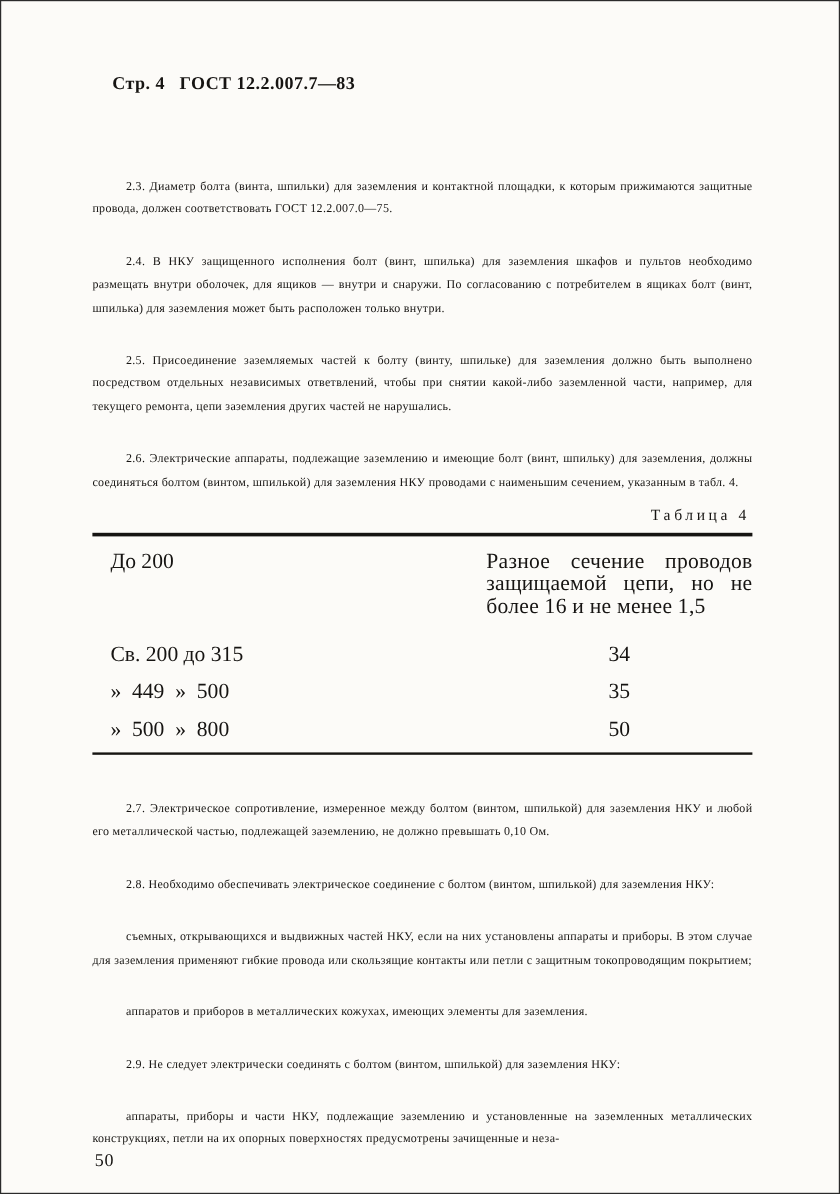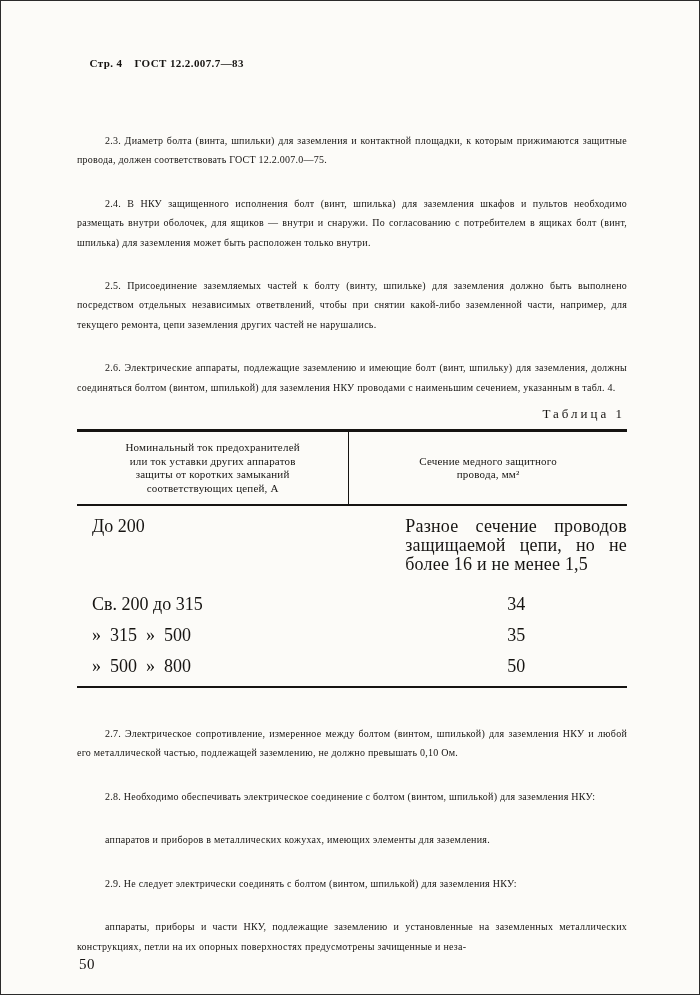--- a/index.html
+++ b/index.html
@@ -14,21 +14,21 @@
     height: 995px;
     background: #fcfbf8;
     border: 1px solid #2b2b2b;
     padding: 44px 72px 42px 76px;
     display: flex;
     flex-direction: column;
     overflow: hidden;
   }
   .doc-header {
     font-weight: bold;
-    font-size: 11px;
+    font-size: 15px;
     letter-spacing: 0.4px;
     margin-bottom: 26px;
     white-space: pre;
   }
   .doc-header .page-label { margin-right: 12px; }
   .body-text p {
     font-size: 10px;
     line-height: 19.4px;
     text-align: justify;
     text-indent: 28px;
@@ -110,55 +110,48 @@
     <span class="page-label">Стр. 4</span><span>ГОСТ 12.2.007.7—83</span>
   </div>
 
   <div class="body-text">
     <p>2.3. Диаметр болта (винта, шпильки) для заземления и контактной площадки, к которым прижимаются защитные провода, должен соответствовать ГОСТ 12.2.007.0—75.</p>
     <p>2.4. В НКУ защищенного исполнения болт (винт, шпилька) для заземления шкафов и пультов необходимо размещать внутри оболочек, для ящиков — внутри и снаружи. По согласованию с потребителем в ящиках болт (винт, шпилька) для заземления может быть расположен только внутри.</p>
     <p>2.5. Присоединение заземляемых частей к болту (винту, шпильке) для заземления должно быть выполнено посредством отдельных независимых ответвлений, чтобы при снятии какой-либо заземленной части, например, для текущего ремонта, цепи заземления других частей не нарушались.</p>
     <p>2.6. Электрические аппараты, подлежащие заземлению и имеющие болт (винт, шпильку) для заземления, должны соединяться болтом (винтом, шпилькой) для заземления НКУ проводами с наименьшим сечением, указанным в табл. 4.</p>
   </div>
 
-  <div class="table-caption">Таблица 1</div>
+  <div class="table-caption">Таблица 4</div>
 
   <div class="gtable">
-    <div class="t-head">
-      <div class="t-h1">
-        <span>Номинальный ток предохранителей или ток уставки других аппаратов защиты от коротких замыканий соответствующих цепей, А</span>
-      </div>
-      <div class="t-h2">
-        <span>Сечение медного защитного провода, мм²</span>
-      </div>
-    </div>
     <div class="t-body">
       <div class="t-row first">
         <div class="tc1">До 200</div>
         <div class="tc2">Разное сечение проводов защищаемой цепи, но не более 16 и не менее 1,5</div>
       </div>
       <div class="t-gap"></div>
       <div class="t-row num">
         <div class="tc1">Св. 200 до 315</div>
         <div class="tc2">34</div>
       </div>
       <div class="t-row num">
-        <div class="tc1">»  315  »  500</div>
+        <div class="tc1">»  449  »  500</div>
         <div class="tc2">35</div>
       </div>
       <div class="t-row num">
         <div class="tc1">»  500  »  800</div>
         <div class="tc2">50</div>
       </div>
     </div>
   </div>
 
   <div class="body-text after-table">
     <p>2.7. Электрическое сопротивление, измеренное между болтом (винтом, шпилькой) для заземления НКУ и любой его металлической частью, подлежащей заземлению, не должно превышать 0,10 Ом.</p>
     <p>2.8. Необходимо обеспечивать электрическое соединение с болтом (винтом, шпилькой) для заземления НКУ:</p>
+    <p>съемных, открывающихся и выдвижных частей НКУ, если на них установлены аппараты и приборы. В этом случае для заземления применяют гибкие провода или скользящие контакты или петли с защитным токопроводящим покрытием;</p>
     <p>аппаратов и приборов в металлических кожухах, имеющих элементы для заземления.</p>
     <p>2.9. Не следует электрически соединять с болтом (винтом, шпилькой) для заземления НКУ:</p>
     <p>аппараты, приборы и части НКУ, подлежащие заземлению и установленные на заземленных металлических конструкциях, петли на их опорных поверхностях предусмотрены зачищенные и неза-</p>
   </div>
 
   <div class="doc-footer">
     <span>50</span>
   </div>
 
 </div>

